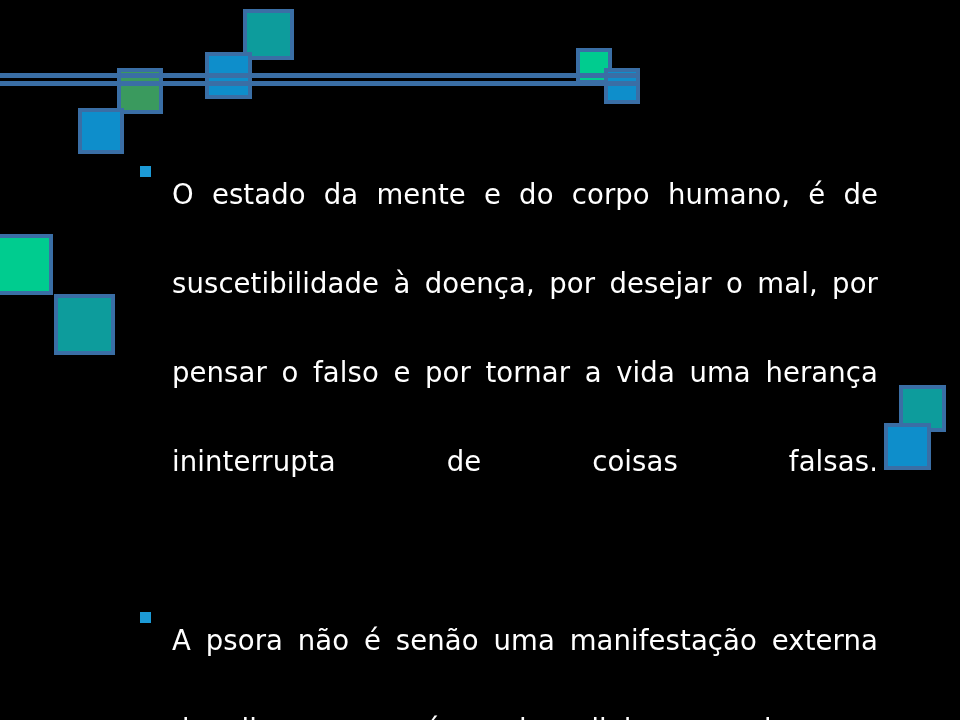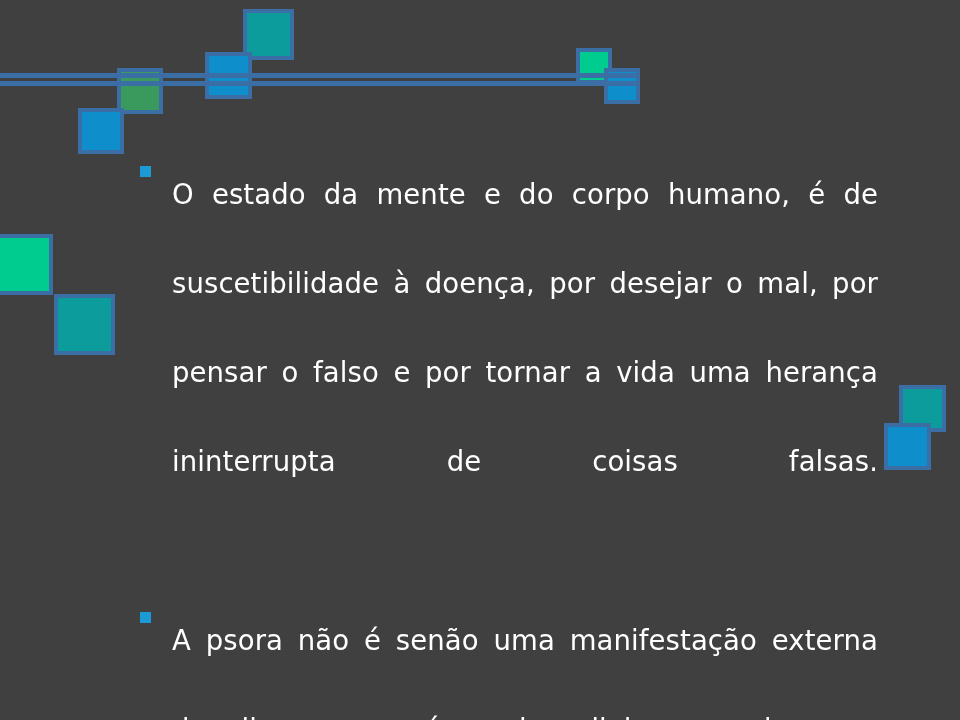--- a/index.html
+++ b/index.html
@@ -68,21 +68,21 @@
   
   .bullet-para .justify-strut {
     display: inline-block;
     width: 100%;
     height: 0;
   }
 </style>
 </head>
 <body>
 
-<div id="slide" style="background: #404040;">
+<div id="slide" style="background: #000000;">
 
   <div id="deco-layer">
       <div class="deco-square" style="left: 243px; top: 9px; width: 51px; height: 51px; background: rgb(13, 156, 156);"></div>
       <div class="deco-square" style="left: 205px; top: 52px; width: 47px; height: 47px; background: rgb(14, 142, 203);"></div>
       <div class="deco-square" style="left: 117px; top: 68px; width: 46px; height: 46px; background: rgb(58, 154, 94);"></div>
       <div class="deco-square" style="left: 78px; top: 108px; width: 46px; height: 46px; background: rgb(14, 142, 203);"></div>
       <div class="deco-square" style="left: 576px; top: 48px; width: 36px; height: 36px; background: rgb(0, 204, 143);"></div>
       <div class="deco-square" style="left: 604px; top: 68px; width: 36px; height: 36px; background: rgb(14, 142, 203);"></div>
       <div class="deco-square" style="left: -8px; top: 234px; width: 61px; height: 61px; background: rgb(0, 204, 143);"></div>
       <div class="deco-square" style="left: 54px; top: 294px; width: 61px; height: 61px; background: rgb(13, 156, 156);"></div>

